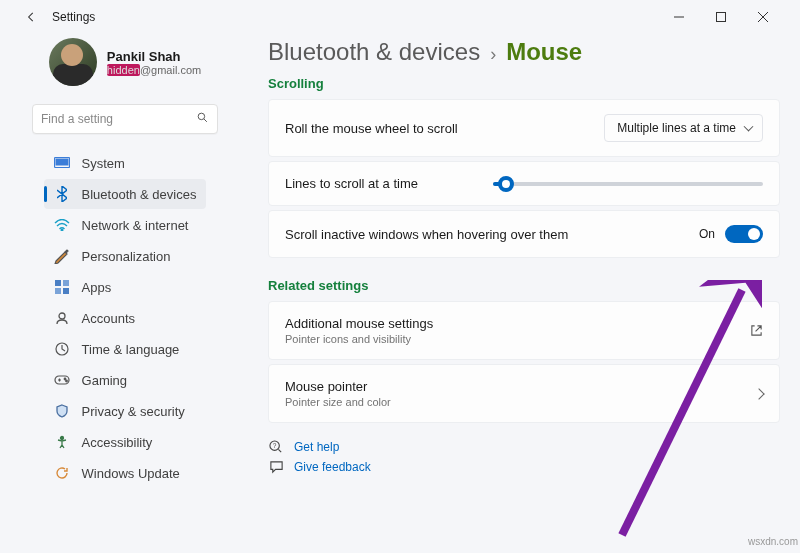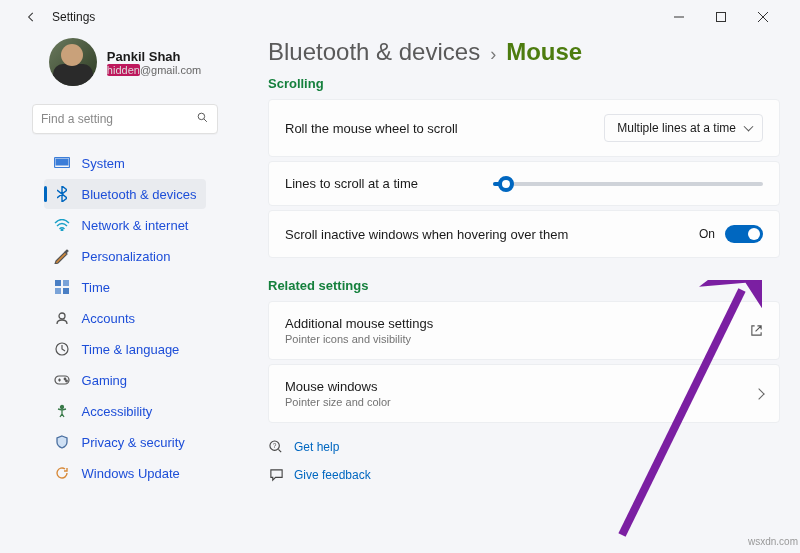--- a/index.html
+++ b/index.html
@@ -14,21 +14,21 @@
     .profile { display:flex; align-items:center; gap:10px; padding: 4px 4px 14px 4px; }
     .avatar { width: 48px; height: 48px; border-radius: 50%; background: linear-gradient(135deg,#6b7a5e,#2c3a22); background-size:cover; position:relative; overflow:hidden;}
     .avatar::after{ content:""; position:absolute; left:12px; top:6px; width:22px; height:22px; border-radius:50%; background:#c9a17a;}
     .avatar::before{ content:""; position:absolute; left:4px; top:26px; width:40px; height:24px; border-radius:10px 10px 0 0; background:#2a2a2a;}
     .profile .name { font-size: 13px; font-weight:600; color:#1a1a1a; }
     .profile .email { font-size: 11px; color: #666; }
     .searchbox { display:flex; align-items:center; background:#fff; border:1px solid #e0e0e0; border-radius:4px; height:30px; padding:0 8px; margin:4px 2px 14px 2px; box-shadow: 0 1px 1px rgba(0,0,0,0.03); }
     .searchbox input { border:none; outline:none; flex:1; font-size:12px; background:transparent; color:#333; }
     .searchbox input::placeholder { color:#888; }
     .nav { display:flex; flex-direction:column; gap:1px; }
-    .nav-item { display:flex; align-items:center; gap:12px; padding:7px 10px; border-radius:4px; font-size:13px; color:#1d4ed8; cursor:pointer; position:relative; }
+    .nav-item { display:flex; align-items:center; gap:12px; padding:7px 10px; border-radius:4px; font-size:13px; color:#404040; cursor:pointer; position:relative; }
     .nav-item.active { background:#e9ebef; }
     .nav-item.active::before { content:""; position:absolute; left:0; top:7px; bottom:7px; width:3px; background:#0067c0; border-radius:2px; }
     .nav-item .ico { width:16px; height:16px; display:flex; align-items:center; justify-content:center; color:#555; }
     .main { flex:1; padding: 4px 20px 0 22px; overflow:hidden; }
     .breadcrumb { display:flex; gap:10px; align-items:baseline; margin-bottom: 10px; }
     .bc-root { font-size: 24px; color:#5a5a5a; font-weight:400; }
     .bc-sep { font-size: 18px; color:#7a7a7a; }
     .bc-current { font-size: 24px; font-weight:600; color:#4d7c0f; }
     .section-title { font-size: 13px; font-weight:600; color:#15803d; margin: 8px 0 8px 0; }
     .card { background:#fdfdfd; border:1px solid #eceef1; border-radius:4px; padding: 14px 16px; margin-bottom:4px; display:flex; align-items:center; }
@@ -40,21 +40,21 @@
     .slider-wrap { flex:1.3; display:flex; align-items:center; }
     .slider { position:relative; height:4px; background:#cfd3d9; border-radius:2px; width:100%; }
     .slider-fill { position:absolute; left:0; top:0; bottom:0; width:5%; background:#0067c0; border-radius:2px; }
     .slider-thumb { position:absolute; left:5%; top:50%; transform:translate(-50%,-50%); width:16px; height:16px; border-radius:50%; background:#fff; border:4px solid #0067c0; }
     .toggle-state { font-size:12px; color:#1a1a1a; margin-right:10px; }
     .toggle { width:38px; height:18px; border-radius:10px; background:#0067c0; position:relative; cursor:pointer; }
     .toggle::after { content:""; position:absolute; right:3px; top:3px; width:12px; height:12px; border-radius:50%; background:#fff; }
     .chevron-right { width:8px; height:8px; border-right:1.5px solid #666; border-bottom:1.5px solid #666; transform: rotate(-45deg); margin-left:10px; }
     .open-icon { width:13px; height:13px; position:relative; margin-left:10px; }
     .open-icon svg { display:block; }
-    .footer-links { margin-top:16px; display:flex; flex-direction:column; gap:12px; }
+    .footer-links { margin-top:16px; display:flex; flex-direction:column; gap:4px; }
     .footer-link { display:flex; align-items:center; gap:10px; font-size:12px; color:#0067c0; cursor:pointer; }
     .footer-link .fico { width:16px; height:16px; color:#444; display:flex; align-items:center; justify-content:center; }
     .arrow-annotation { position:absolute; left:302px; top:280px; width:460px; height:260px; pointer-events:none; }
     .watermark { position:absolute; right:2px; bottom:6px; font-size:10px; color:#999;text-align:right; }
   </style>
 </head>
 <body>
 
 <div class="titlebar">
   <div class="back">
@@ -137,21 +137,21 @@
       </div>
       <div class="nav-item">
         <span class="ico">
             <svg width="14" height="14" viewBox="0 0 14 14">
               <rect x="0" y="0" width="6" height="6" fill="#4a7fc4"></rect>
               <rect x="8" y="0" width="6" height="6" fill="#7aa3d8"></rect>
               <rect x="0" y="8" width="6" height="6" fill="#7aa3d8"></rect>
               <rect x="8" y="8" width="6" height="6" fill="#4a7fc4"></rect>
             </svg>
           </span>
-        <span>Time</span>
+        <span>Apps</span>
       </div>
       <div class="nav-item">
         <span class="ico">
             <svg width="14" height="14" viewBox="0 0 14 14" fill="none" stroke="#555" stroke-width="1.3">
               <circle cx="7" cy="5" r="3"></circle>
               <path d="M2 13c0-3 2.5-4 5-4s5 1 5 4"></path>
             </svg>
           </span>
         <span>Accounts</span>
       </div>
@@ -170,34 +170,34 @@
               <rect x="1" y="2" width="14" height="8" rx="4"></rect>
               <path d="M4 6h3M5.5 4.5v3"></path>
               <circle cx="11" cy="5" r="0.8" fill="#555"></circle>
               <circle cx="12.5" cy="7" r="0.8" fill="#555"></circle>
             </svg>
           </span>
         <span>Gaming</span>
       </div>
       <div class="nav-item">
         <span class="ico">
+            <svg width="12" height="14" viewBox="0 0 12 14" fill="none" stroke="#4a6fa0" stroke-width="1.3">
+              <path d="M6 1l5 2v4c0 4-5 6-5 6s-5-2-5-6V3z" fill="#cfe0f4"></path>
+            </svg>
+          </span>
+        <span>Privacy &amp; security</span>
+      </div>
+      <div class="nav-item">
+        <span class="ico">
             <svg width="14" height="14" viewBox="0 0 14 14" fill="none" stroke="#3a7a4a" stroke-width="1.3">
               <circle cx="7" cy="3" r="1.5" fill="#3a7a4a"></circle>
               <path d="M3 5l4 1 4-1M7 6v4M5 13l2-3 2 3"></path>
             </svg>
           </span>
         <span>Accessibility</span>
-      </div>
-      <div class="nav-item">
-        <span class="ico">
-            <svg width="12" height="14" viewBox="0 0 12 14" fill="none" stroke="#4a6fa0" stroke-width="1.3">
-              <path d="M6 1l5 2v4c0 4-5 6-5 6s-5-2-5-6V3z" fill="#cfe0f4"></path>
-            </svg>
-          </span>
-        <span>Privacy &amp; security</span>
       </div>
       <div class="nav-item">
         <span class="ico">
             <svg width="14" height="14" viewBox="0 0 14 14" fill="none" stroke="#d88a3a" stroke-width="1.4">
               <path d="M12 7a5 5 0 1 1-2-4M12 2v3h-3"></path>
             </svg>
           </span>
         <span>Windows Update</span>
       </div>
     </nav>
@@ -242,21 +242,21 @@
       </div>
       <span class="open-icon">
         <svg width="13" height="13" viewBox="0 0 14 14" fill="none" stroke="#555" stroke-width="1.2">
             <path d="M5 2H2v10h10V9M8 2h4v4M12 2L6 8"></path>
           </svg>
       </span>
     </div>
 
     <div class="card">
       <div style="flex:1;">
-        <div class="card-label">Mouse windows</div>
+        <div class="card-label">Mouse pointer</div>
         <div class="card-sub">Pointer size and color</div>
       </div>
       <span class="chevron-right"></span>
     </div>
 
     <div class="footer-links">
       <div class="footer-link">
         <span class="fico">
             <svg width="15" height="15" viewBox="0 0 16 16" fill="none" stroke="#444" stroke-width="1.2">
               <circle cx="6" cy="6" r="5"></circle>

